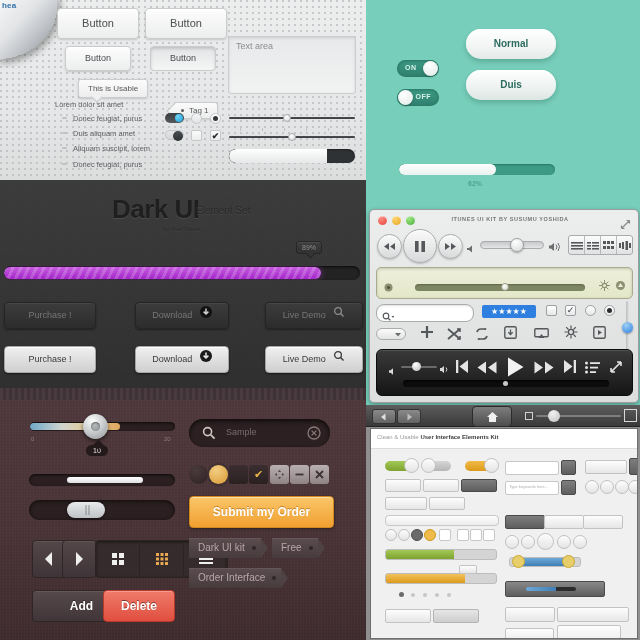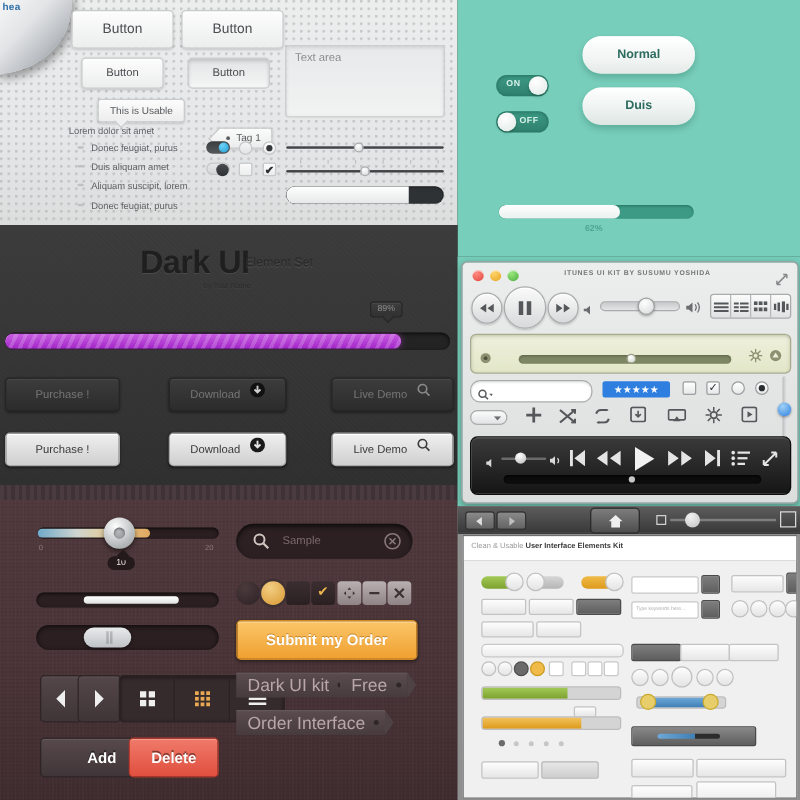--- a/index.html
+++ b/index.html
@@ -158,21 +158,21 @@
     box-shadow:inset 0 1px 0 rgba(255,255,255,.25);}
   .searchD{position:absolute;height:28px;border-radius:14px;background:#2c2022;
     box-shadow:inset 0 2px 4px rgba(0,0,0,.7);}
   .searchD .ph{position:absolute;left:37px;top:8px;font-size:9px;color:#7c6a6c;}
   .dotD{position:absolute;width:19px;height:19px;border-radius:50%;}
   .sqD{position:absolute;width:19px;height:19px;border-radius:3px;}
   .submitD{position:absolute;height:30px;border-radius:4px;text-align:center;line-height:30px;
     font-weight:bold;font-size:12px;color:#fff;text-shadow:0 -1px 0 rgba(140,80,0,.5);
     background:linear-gradient(180deg,#fbc66a,#f0a030);border:1px solid #d08a20;
     box-shadow:inset 0 1px 0 rgba(255,255,255,.4),0 1px 3px rgba(0,0,0,.4);}
-  .tagD{position:absolute;height:20px;line-height:20px;font-size:14px;color:#b9a6a8;
+  .tagD{position:absolute;height:20px;line-height:20px;font-size:10px;color:#b9a6a8;
     background:linear-gradient(180deg,#5a4c4f,#473b3e);padding:0 16px 0 9px;
     box-shadow:inset 0 1px 0 rgba(255,255,255,.07);}
   .tagD:after{content:"";position:absolute;right:-7px;top:0;border-top:10px solid transparent;
     border-bottom:10px solid transparent;border-left:7px solid #4e4245;}
   .tagD .hole{position:absolute;right:5px;top:8px;width:4px;height:4px;border-radius:50%;background:#2f2628;}
 
   
   #panelE{position:absolute;left:366px;top:205px;width:274px;height:200px;background:#77ceba;}
   .winE{position:absolute;left:3px;top:4px;width:268px;height:192px;border-radius:5px;
     background:linear-gradient(180deg,#eceded,#dcdddd);border:1px solid #9a9c9e;

